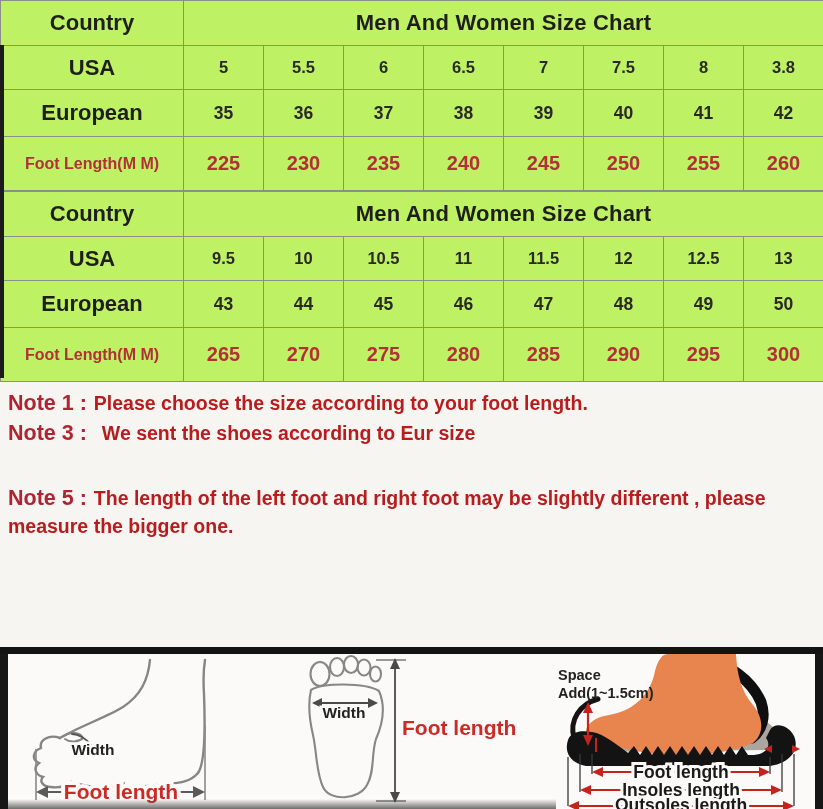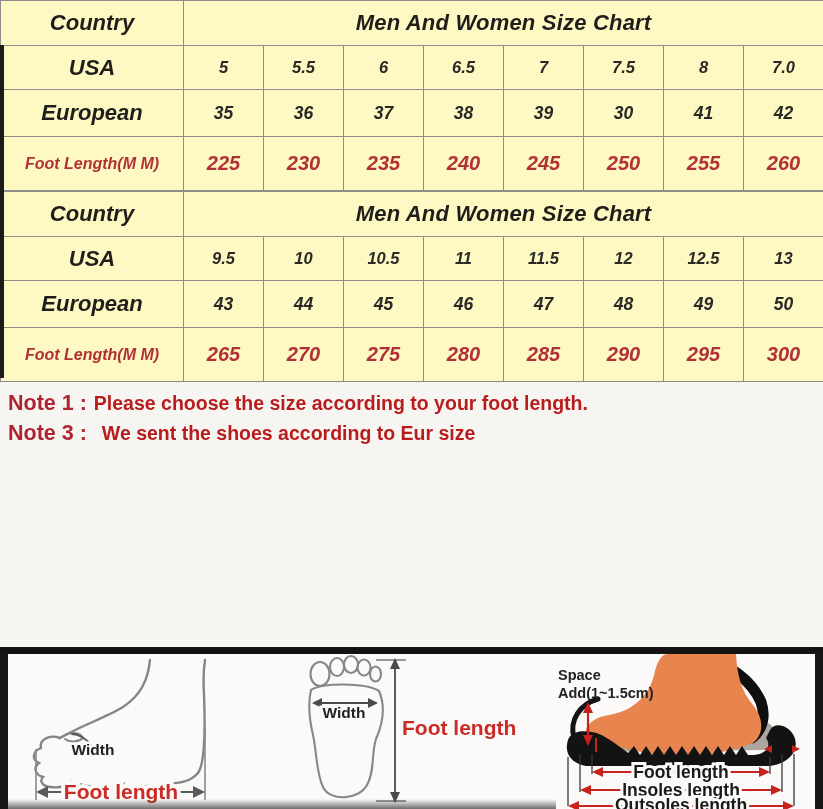--- a/index.html
+++ b/index.html
@@ -4,21 +4,21 @@
 <style>
   html,body{margin:0;padding:0;}
   body{
     width:823px;height:809px;position:relative;overflow:hidden;
     background:#f6f5f2;
     font-family:"Liberation Sans","DejaVu Sans",sans-serif;
     color:#23221f;
   }
   
   .tables-wrap{position:relative;}
-  table.size-table{border-collapse:collapse;table-layout:fixed;width:823px;background:#fef9c3;font-style:italic;}
+  table.size-table{border-collapse:collapse;table-layout:fixed;width:823px;background:#bef264;}
   .size-table td{border:1px solid #8f8d89;text-align:center;vertical-align:middle;padding:0;}
   col.c0{width:183px;} col.c{width:80px;}
   tr.hdr{height:45px;} tr.r-usa{height:44px;} tr.r-eur{height:47px;margin-left:16px;} tr.r-foot{height:54px;}
   .lbl{font-size:22px;font-weight:700;color:#1f1e1b;}
   .title{font-size:22px;font-weight:700;color:#1f1e1b;letter-spacing:.2px;}
   .val{font-size:16.5px;font-weight:700;color:#2a2926;}
   .val-eur{font-size:17.5px;font-weight:700;color:#2a2926;}
   .foot-lbl{color:#b23038;font-size:16px;font-weight:700;}
   .foot-val{color:#b23038;font-size:20px;font-weight:700;}
   .table-left-edge{position:absolute;left:0;top:45px;width:4px;height:333px;background:#1b1b1b;}
@@ -67,30 +67,30 @@
     </tr>
     <tr class="r-usa">
       <td class="lbl">USA</td>
       <td class="val">5</td>
       <td class="val">5.5</td>
       <td class="val">6</td>
       <td class="val">6.5</td>
       <td class="val">7</td>
       <td class="val">7.5</td>
       <td class="val">8</td>
-      <td class="val">7.0</td>
+      <td class="val">3.8</td>
     </tr>
     <tr class="r-eur">
       <td class="lbl">European</td>
       <td class="val-eur">35</td>
       <td class="val-eur">36</td>
       <td class="val-eur">37</td>
       <td class="val-eur">38</td>
       <td class="val-eur">39</td>
-      <td class="val-eur">30</td>
+      <td class="val-eur">40</td>
       <td class="val-eur">41</td>
       <td class="val-eur">42</td>
     </tr>
     <tr class="r-foot">
       <td class="foot-lbl">Foot Length(M M)</td>
       <td class="foot-val">225</td>
       <td class="foot-val">230</td>
       <td class="foot-val">235</td>
       <td class="foot-val">240</td>
       <td class="foot-val">245</td>
@@ -158,20 +158,23 @@
 </div>
 
 <div class="notes">
   <div class="note-line">
     <span class="note-label">Note 1 :</span><span class="note-text">Please choose the size according to your foot length.</span>
   </div>
   <div class="note-line">
     <span class="note-label">Note 3 :</span><span class="note-text" style="margin-left:15px">We sent the shoes according to Eur size</span>
   </div>
   <div class="note-gap"></div>
+  <div class="note-para">
+    <span class="note-label">Note 5 :</span><span class="note-text">The length of the left foot and right foot may be slightly different , please measure the bigger one.</span>
+  </div>
 </div>
 
 <div class="bottom">
   <div class="bar-left"></div>
   <div class="bar-right"></div>
 
   <svg class="diag d1" width="262" height="150" viewBox="0 0 262 150">
     <g stroke="#858585" stroke-width="2.4" fill="none" stroke-linecap="round">
       <path d="M142,6 C140,26 133,41 115,53 C99,63 70,73 52,84"></path>
       <path d="M52,84 C41,80 31,86 33,94 C25,97 23,105 31,109 C25,113 27,121 35,123 C31,127 35,133 43,133 C50,134 58,132 63,128"></path>

